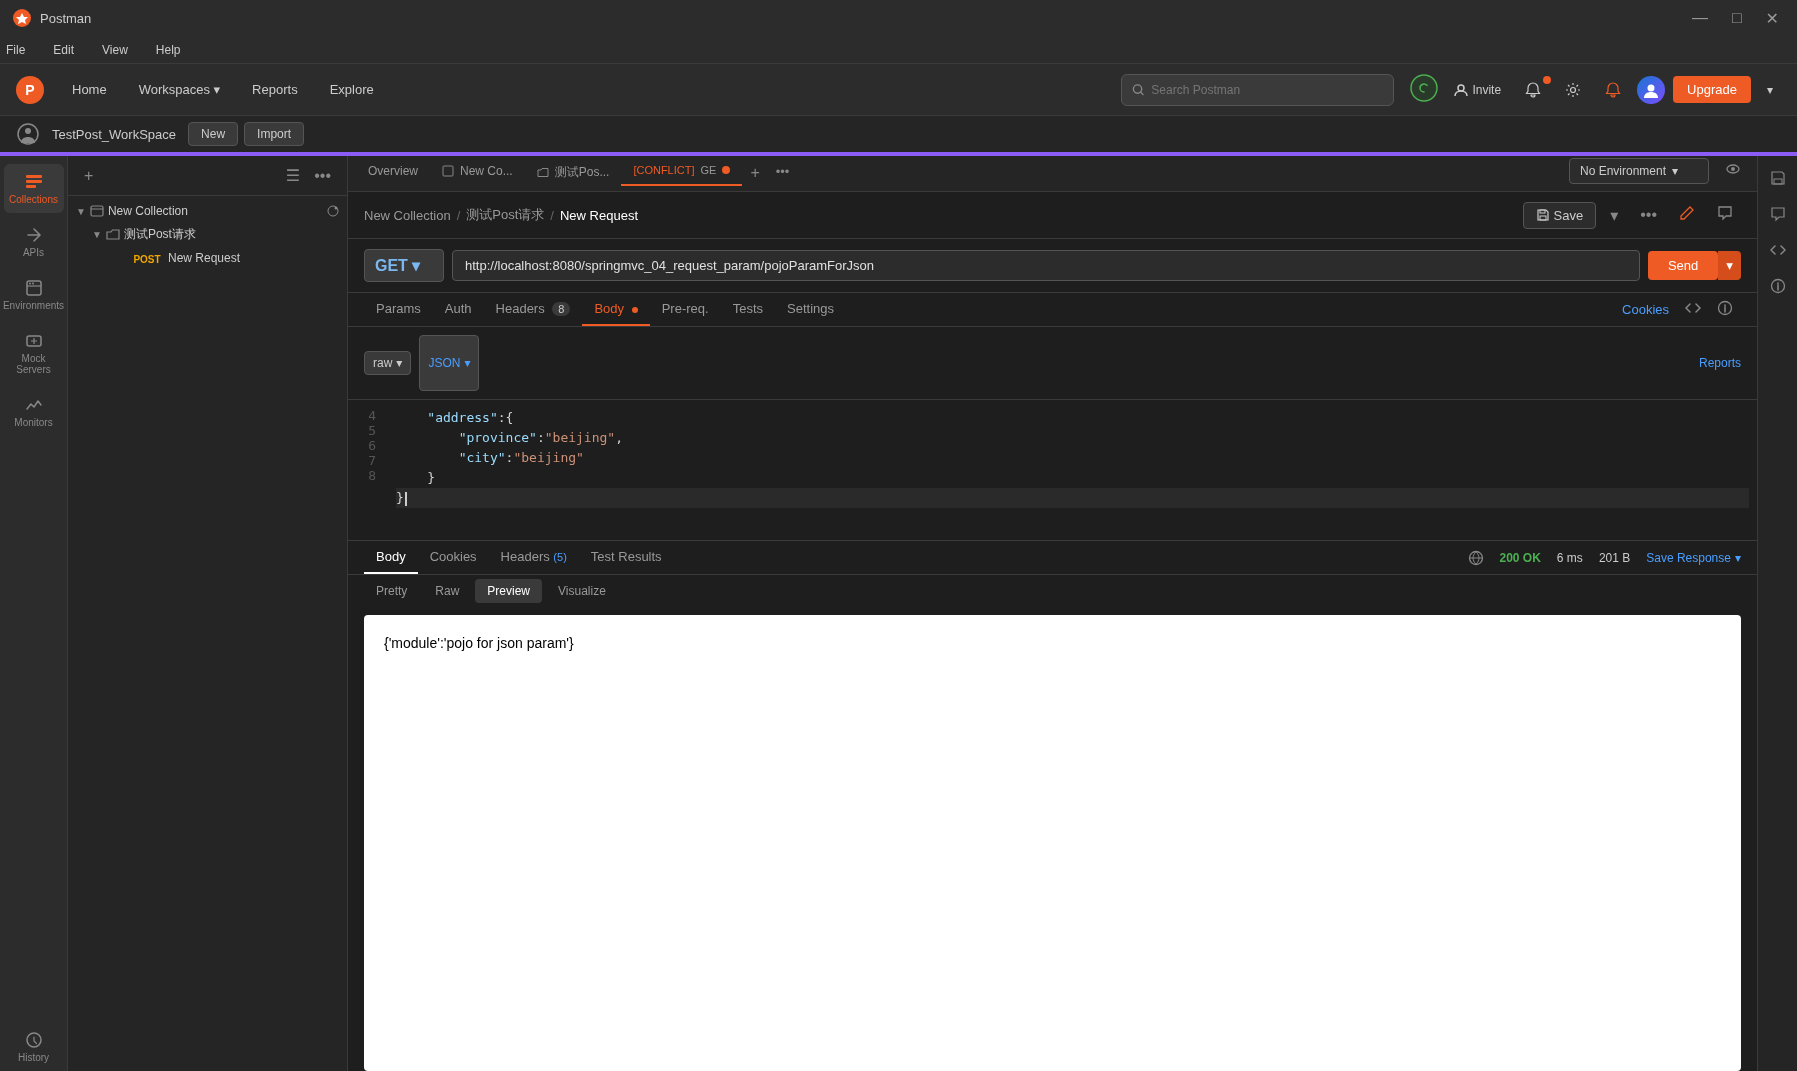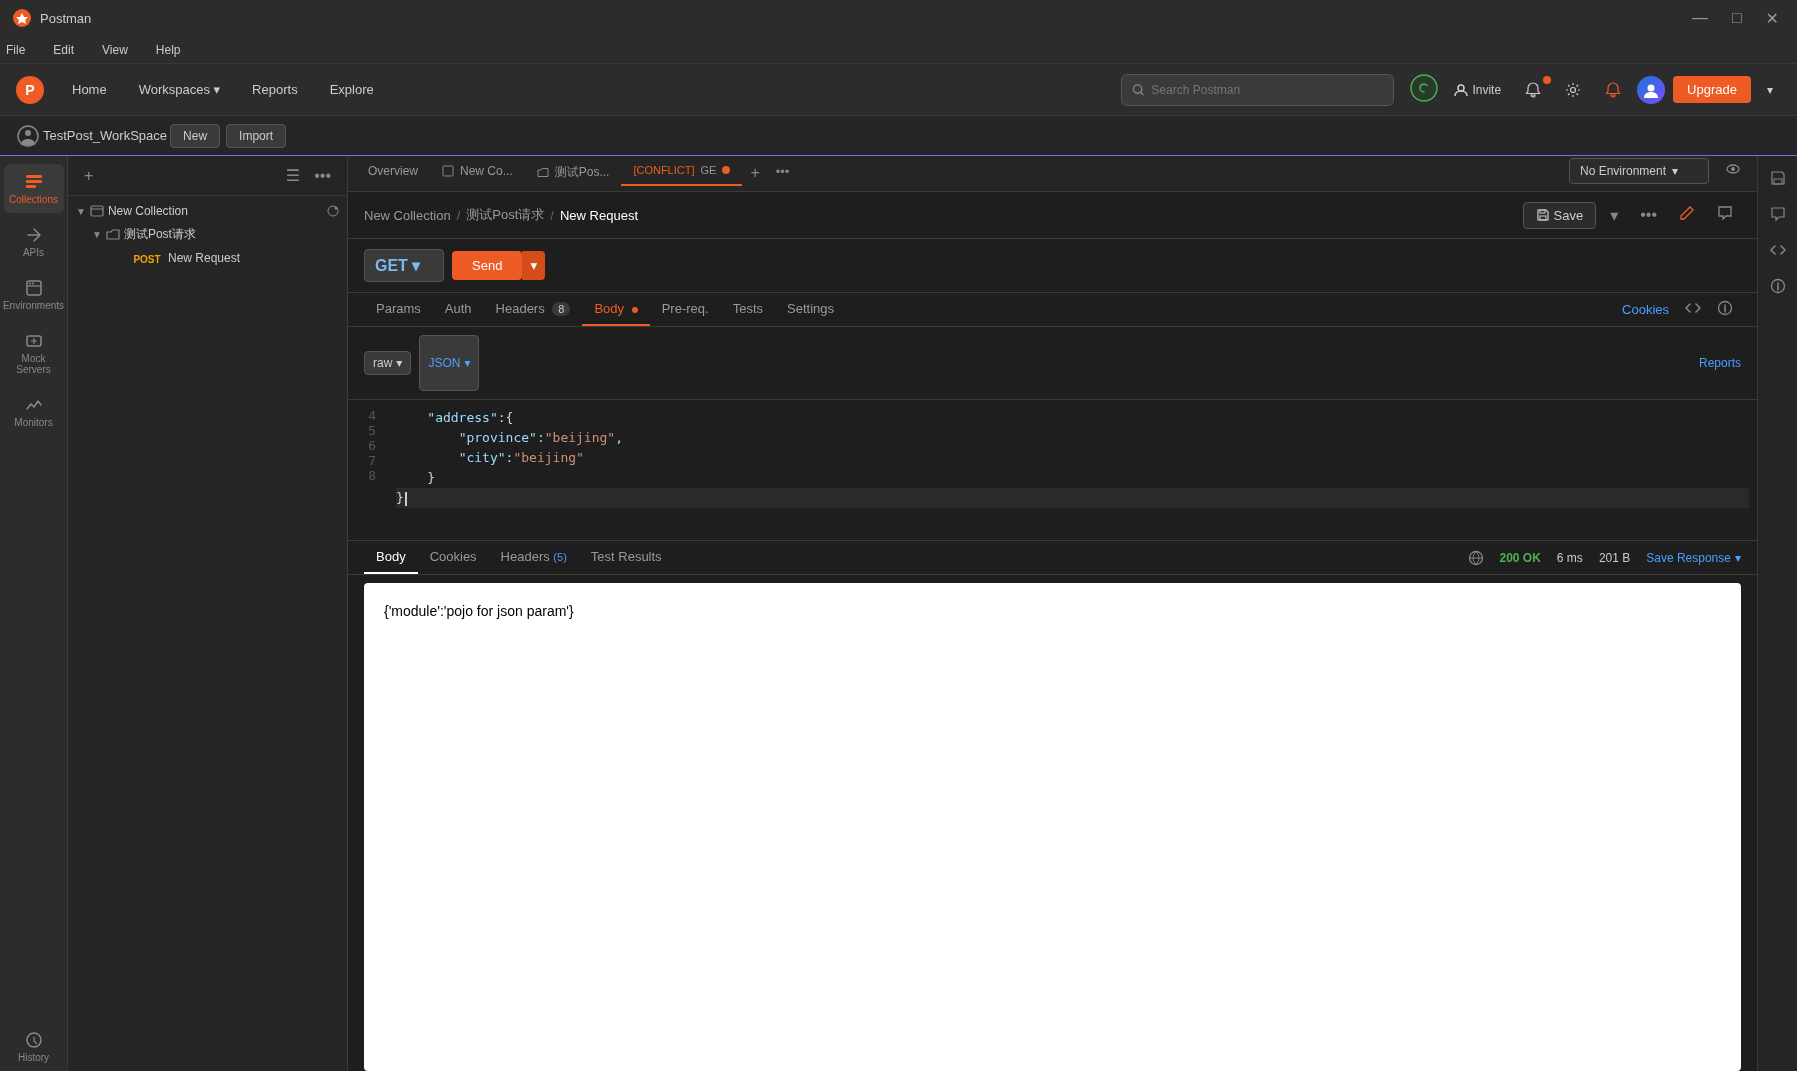--- a/index.html
+++ b/index.html
@@ -125,21 +125,21 @@
     .tree-collection { }
     .tree-item { display: flex; align-items: center; padding: 4px 8px; cursor: pointer; gap: 4px; }
     .tree-item-label { font-size: 12px; color: #ccc; flex: 1; }
     .tree-folder { padding-left: 16px; }
     .tree-request { padding-left: 32px; display: flex; align-items: flex-end; gap: 6px; }
     .method-badge { font-size: 10px; font-weight: 700; min-width: 30px; text-align: center; }
     .method-post { color: #f0a500; }
     .caret { color: #888; font-size: 10px; }
 
     
-    .workspace-bar { background: #252525; height: 40px; border-bottom: 1px solid #8b5cf6; display: flex; align-items: center; padding: 0 16px; gap: 3px; }
+    .workspace-bar { background: #252525; height: 40px; border-bottom: 4px solid #8b5cf6; display: flex; align-items: center; padding: 0 16px; gap: 12px; }
     .workspace-name { color: #ccc; font-size: 13px; font-weight: 500; }
     .workspace-actions { display: flex; gap: 6px; }
     .ws-btn { background: #3a3a3a; border: 1px solid #555; color: #ccc; border-radius: 4px; padding: 4px 12px; cursor: pointer; font-size: 12px; }
 
     .env-select { background: #2c2c2c; border: 1px solid #555; color: #ccc; border-radius: 4px; padding: 5px 10px; cursor: pointer; font-size: 12px; display: flex; align-items: center; gap: 6px; min-width: 140px; }
     
     ::-webkit-scrollbar { width: 6px; height: 6px; }
     ::-webkit-scrollbar-track { background: #1a1a1a; }
     ::-webkit-scrollbar-thumb { background: #555; border-radius: 3px; }
   </style>
@@ -392,20 +392,21 @@
             </svg>
         </button>
       </div>
     </div>
 
     <div class="url-bar">
       <div class="method-select">
         <span>GET</span>
         <span>▾</span>
       </div>
+      <input class="url-input" type="text" value="http://localhost:8080/springmvc_04_request_param/pojoParamForJson" style="">
       <div style="display:flex;">
         <button class="send-btn">Send</button>
         <button class="send-btn-drop">▾</button>
       </div>
     </div>
 
     <div class="req-tabs">
       <div class="req-tab"><span>Params</span></div>
       <div class="req-tab"><span>Auth</span></div>
       <div class="req-tab"><span>Headers</span> <span class="badge">8</span></div>
@@ -474,20 +475,26 @@
           <span class="status-ok">200 OK</span>
           <span class="status-time">6 ms</span>
           <span class="status-size">201 B</span>
           <button class="save-resp-btn">
             <span>Save Response</span>
             <span>▾</span>
           </button>
         </div>
       </div>
 
+      <div class="resp-view-tabs">
+        <div class="resp-view-tab"><span>Pretty</span></div>
+        <div class="resp-view-tab"><span>Raw</span></div>
+        <div class="resp-view-tab active"><span>Preview</span></div>
+        <div class="resp-view-tab"><span>Visualize</span></div>
+      </div>
 
       <div class="response-body">
         <span>{'module':'pojo for json param'}</span>
       </div>
     </div>
   </div>
 
   <div class="right-sidebar">
     <button class="right-sidebar-btn">
       <svg width="16" height="16" viewBox="0 0 16 16" fill="none">

